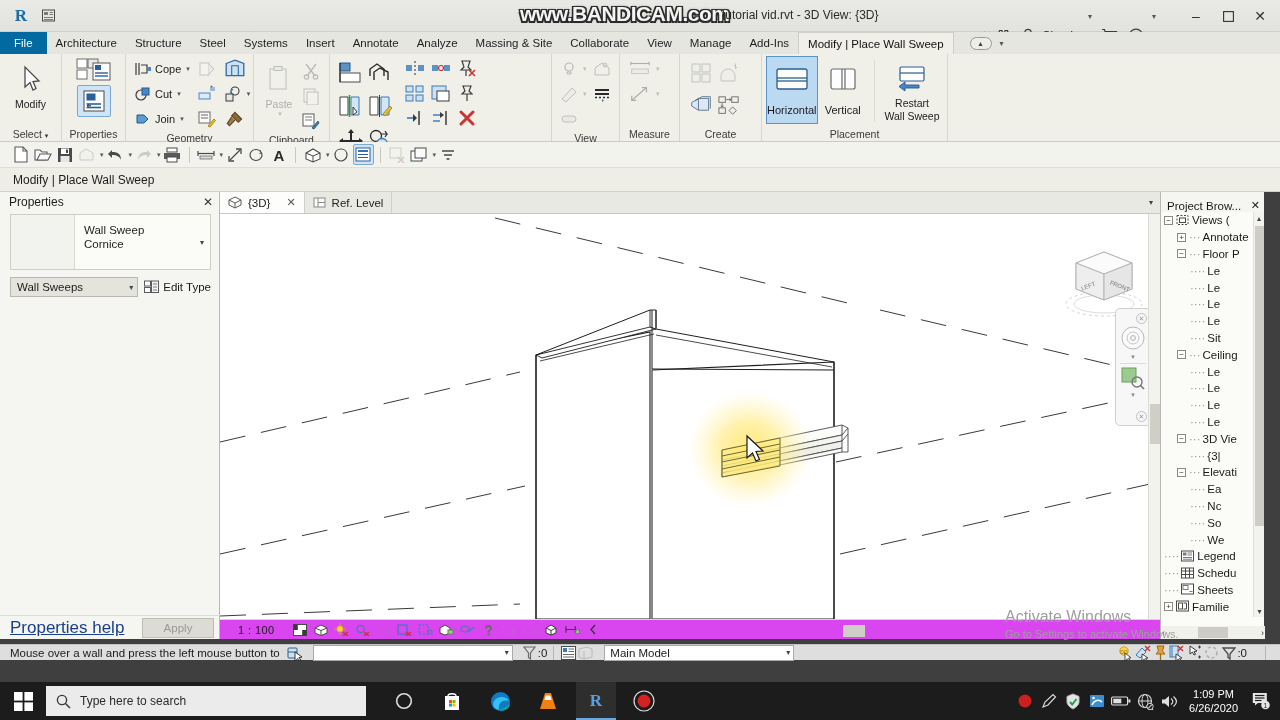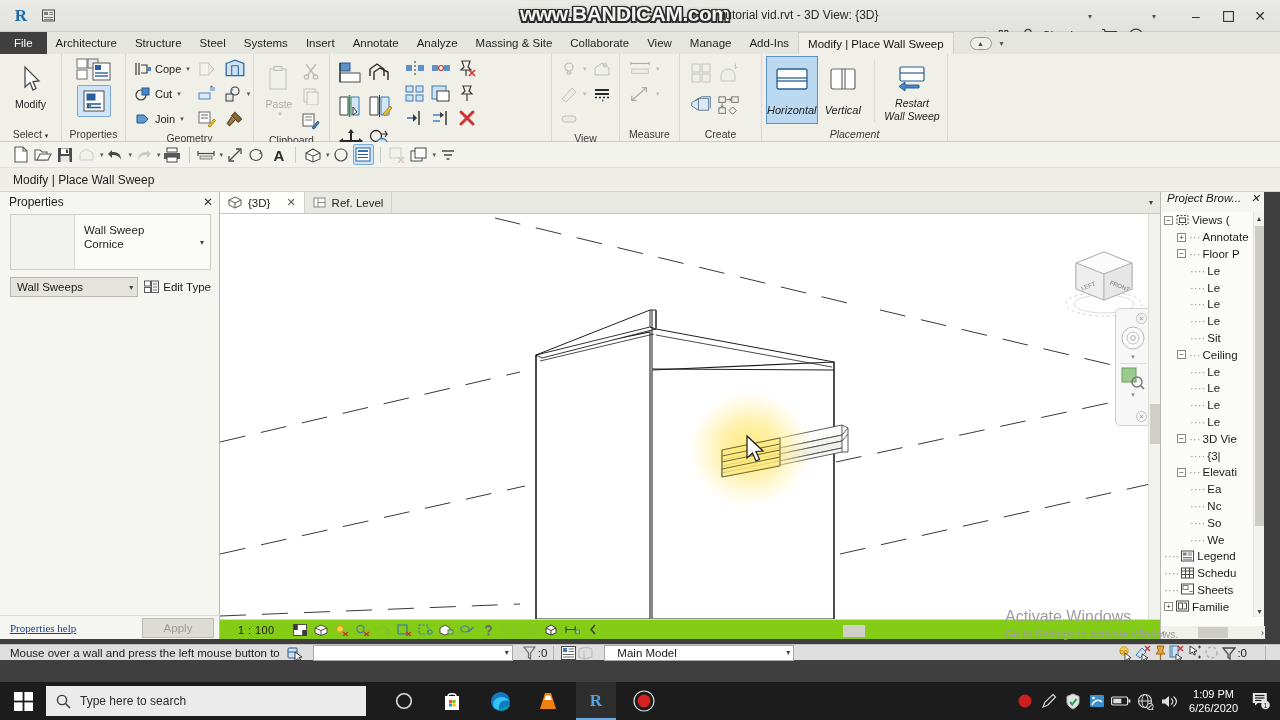--- a/index.html
+++ b/index.html
@@ -61,21 +61,21 @@
   .ribbon-tabs {
     position: absolute; left: 0; top: 32px; width: 1280px; height: 22px;
     background: #e6e6e1; display: flex; align-items: stretch;
     font-size: 11.5px;
   }
   .rtab {
     padding: 0 9px; display: flex; align-items: center;
     color: #1d1d1d; white-space: nowrap; cursor: default;
   }
   .rtab.file {
-    background: #404040; color: #fff; font-weight: normal;
+    background: #0369a1; color: #fff; font-weight: normal;
     padding: 0 14px;
   }
   .rtab.active {
     background: #f0f0e8; color: #111;
     border-left: 1px solid #cfcfc9; border-right: 1px solid #cfcfc9;
     border-top: 1px solid #cfcfc9;
   }
   .tabs-rightbox {
     margin-left: 16px; display: flex; align-items: center; gap: 4px;
   }
@@ -166,21 +166,21 @@
     flex: 1; height: 20px; background: #e4e4dd; border: 1px solid #b8b8b0;
     display: flex; align-items: center; justify-content: space-between;
     padding: 0 4px 0 6px; font-size: 11.5px; color: #1a1a1a;
   }
   .edit-type { display: flex; align-items: center; gap: 4px; font-size: 11.5px; color: #1a1a1a; }
   .props-foot {
     position: absolute; left: 0; bottom: 0; width: 220px; height: 24px;
     display: flex; align-items: center; justify-content: space-between;
     padding: 0 6px 0 10px; border-top: 1px solid #dcdcd4;
   }
-  .props-help { font-size: 11px; color: #1a3f8b; text-decoration: underline; font-family: Liberation Serif, serif; }
+  .props-help { font-size: 17px; color: #1a3f8b; text-decoration: underline; }
   .apply-btn {
     width: 72px; height: 20px; background: #dcdcd4; border: 1px solid #bdbdb5;
     font-size: 11.5px; color: #9a9a93; display:flex; align-items:center; justify-content:center;
   }
 
   
   .viewtabs {
     position: absolute; left: 220px; top: 192px; width: 940px; height: 22px;
     background: #e9e9e3; border-bottom: 1px solid #c8c8c0;
     display: flex; align-items: stretch;
@@ -201,38 +201,38 @@
     position: absolute; left: 220px; top: 214px; width: 940px; height: 405px;
     background: #ffffff; overflow: hidden;
   }
   .canvas-scroll-v {
     position: absolute; right: 0; top: 0; width: 12px; height: 405px; background: #f2f2ee;
     border-left: 1px solid #dcdcd6;
   }
   .canvas-scroll-v .thumb { position:absolute; left:1px; top:190px; width:10px; height:40px; background:#cfcfc7; }
   .viewbar {
     position: absolute; left: 220px; top: 619px; width: 940px; height: 20px;
-    background: #84cc16; border-top: 1px solid #d6d6cf;
+    background: #d946ef; border-top: 1px solid #d6d6cf;
     display: flex; align-items: center; padding-left: 18px; gap: 6px;
     font-size: 11px; color: #1d1d1d;
   }
   .viewbar .scale { margin-right: 12px; letter-spacing: 0.4px; }
   .vb-ic { width: 15px; height: 15px; display:flex; align-items:center; justify-content:center; }
   .hscroll-thumb {
     position: absolute; left: 843px; top: 625px; width: 22px; height: 12px; background: #cfcfc7;
   }
 
   
   .browser {
     position: absolute; left: 1160px; top: 192px; width: 104px; height: 447px;
     background: #fbfbf8; border-left: 1px solid #b9b9b2;
   }
   .br-head {
-    height: 20px; display: flex; align-items: flex-start; justify-content: space-between;
-    padding: 0 4px 0 6px; font-size: 11.5px; background:#f5f5f1;font-style:italic;
+    height: 20px; display: flex; align-items: flex-end; justify-content: space-between;
+    padding: 0 4px 0 6px; font-size: 11.5px; background:#f5f5f1;
   }
   .br-tree { position: relative; height: 405px; overflow: hidden; font-size: 11.5px; }
   .br-row { height: 16.8px; display: flex; align-items: center; white-space: nowrap; color: #1a1a1a; }
   .br-exp {
     width: 9px; height: 9px; border: 1px solid #8a8a84; background: #fff;
     display:flex; align-items:center; justify-content:center;
     font-size: 8px; line-height: 7px; color: #333; margin-right: 3px; flex: 0 0 auto;
   }
   .br-dots { color: #9a9a94; letter-spacing: 0px; margin-right: 2px; }
   .br-ic { width: 13px; height: 13px; margin-right: 3px; flex: 0 0 auto; }
@@ -256,21 +256,21 @@
     position: absolute; left: 0; top: 644px; width: 1280px; height: 16px;
     background: #dedede; border-top: 1px solid #c4c4c4;
     display: flex; align-items: center; font-size: 11.5px; color: #1a1a1a;
   }
   .status-msg { padding-left: 10px; white-space: nowrap; }
   .sb-combo {
     width: 200px; height: 16px; background: #fff; border: 1px solid #aaa;
     display: flex; align-items: center; justify-content: flex-end; padding-right: 3px;
     font-size: 8px; color: #444; margin-left: 10px;
   }
-  .sb-combo.model { width: 190px; justify-content: space-between; padding-left: 12px; font-size: 11.5px; color:#1a1a1a; }
+  .sb-combo.model { width: 190px; justify-content: space-between; padding-left: 5px; font-size: 11.5px; color:#1a1a1a; }
   .sb-ic { width: 17px; height: 17px; display:flex; align-items:center; justify-content:center; }
   .sb-sep { width: 1px; height: 14px; background: #b5b5b5; margin: 0 6px; }
 
   
   .taskbar {
     position: absolute; left: 0; top: 682px; width: 1280px; height: 38px;
     background: #1c1c1c; display: flex; align-items: center;
   }
   .start {
     width: 46px; height: 38px; display:flex; align-items:center; justify-content:center;
@@ -769,21 +769,21 @@
                 <rect x="1" y="14" width="7" height="6" fill="none" stroke="#6a6a6a"></rect>
                 <path d="M16 13 L20 17 L16 21 L12 17 Z" fill="none" stroke="#6a6a6a"></path>
                 <path d="M4.5 9 L4.5 13 M3 11.5 L4.5 13.5 L6 11.5" fill="none" stroke="#6a6a6a"></path>
               </svg>
           </div>
         </div>
       </div>
       <div class="panel-title">Create</div>
     </div>
 
-    <div class="panel" style="width:186px;font-style:italic;">
+    <div class="panel" style="width:186px;">
       <div class="panel-body" style="padding-top:2px;">
         <div class="toggle-btn on">
           <div>
             <svg width="38" height="30" viewBox="0 0 38 30">
                 <rect x="4" y="4" width="30" height="20" rx="2" fill="#fdfdfd" stroke="#2a5f8f" stroke-width="1.3"></rect>
                 <line x1="4" y1="13" x2="34" y2="13" stroke="#2a5f8f" stroke-width="1.3"></line>
                 <line x1="4" y1="16" x2="34" y2="16" stroke="#2a5f8f" stroke-width="1.3"></line>
               </svg>
           </div>
           <div class="lbl">Horizontal</div>

